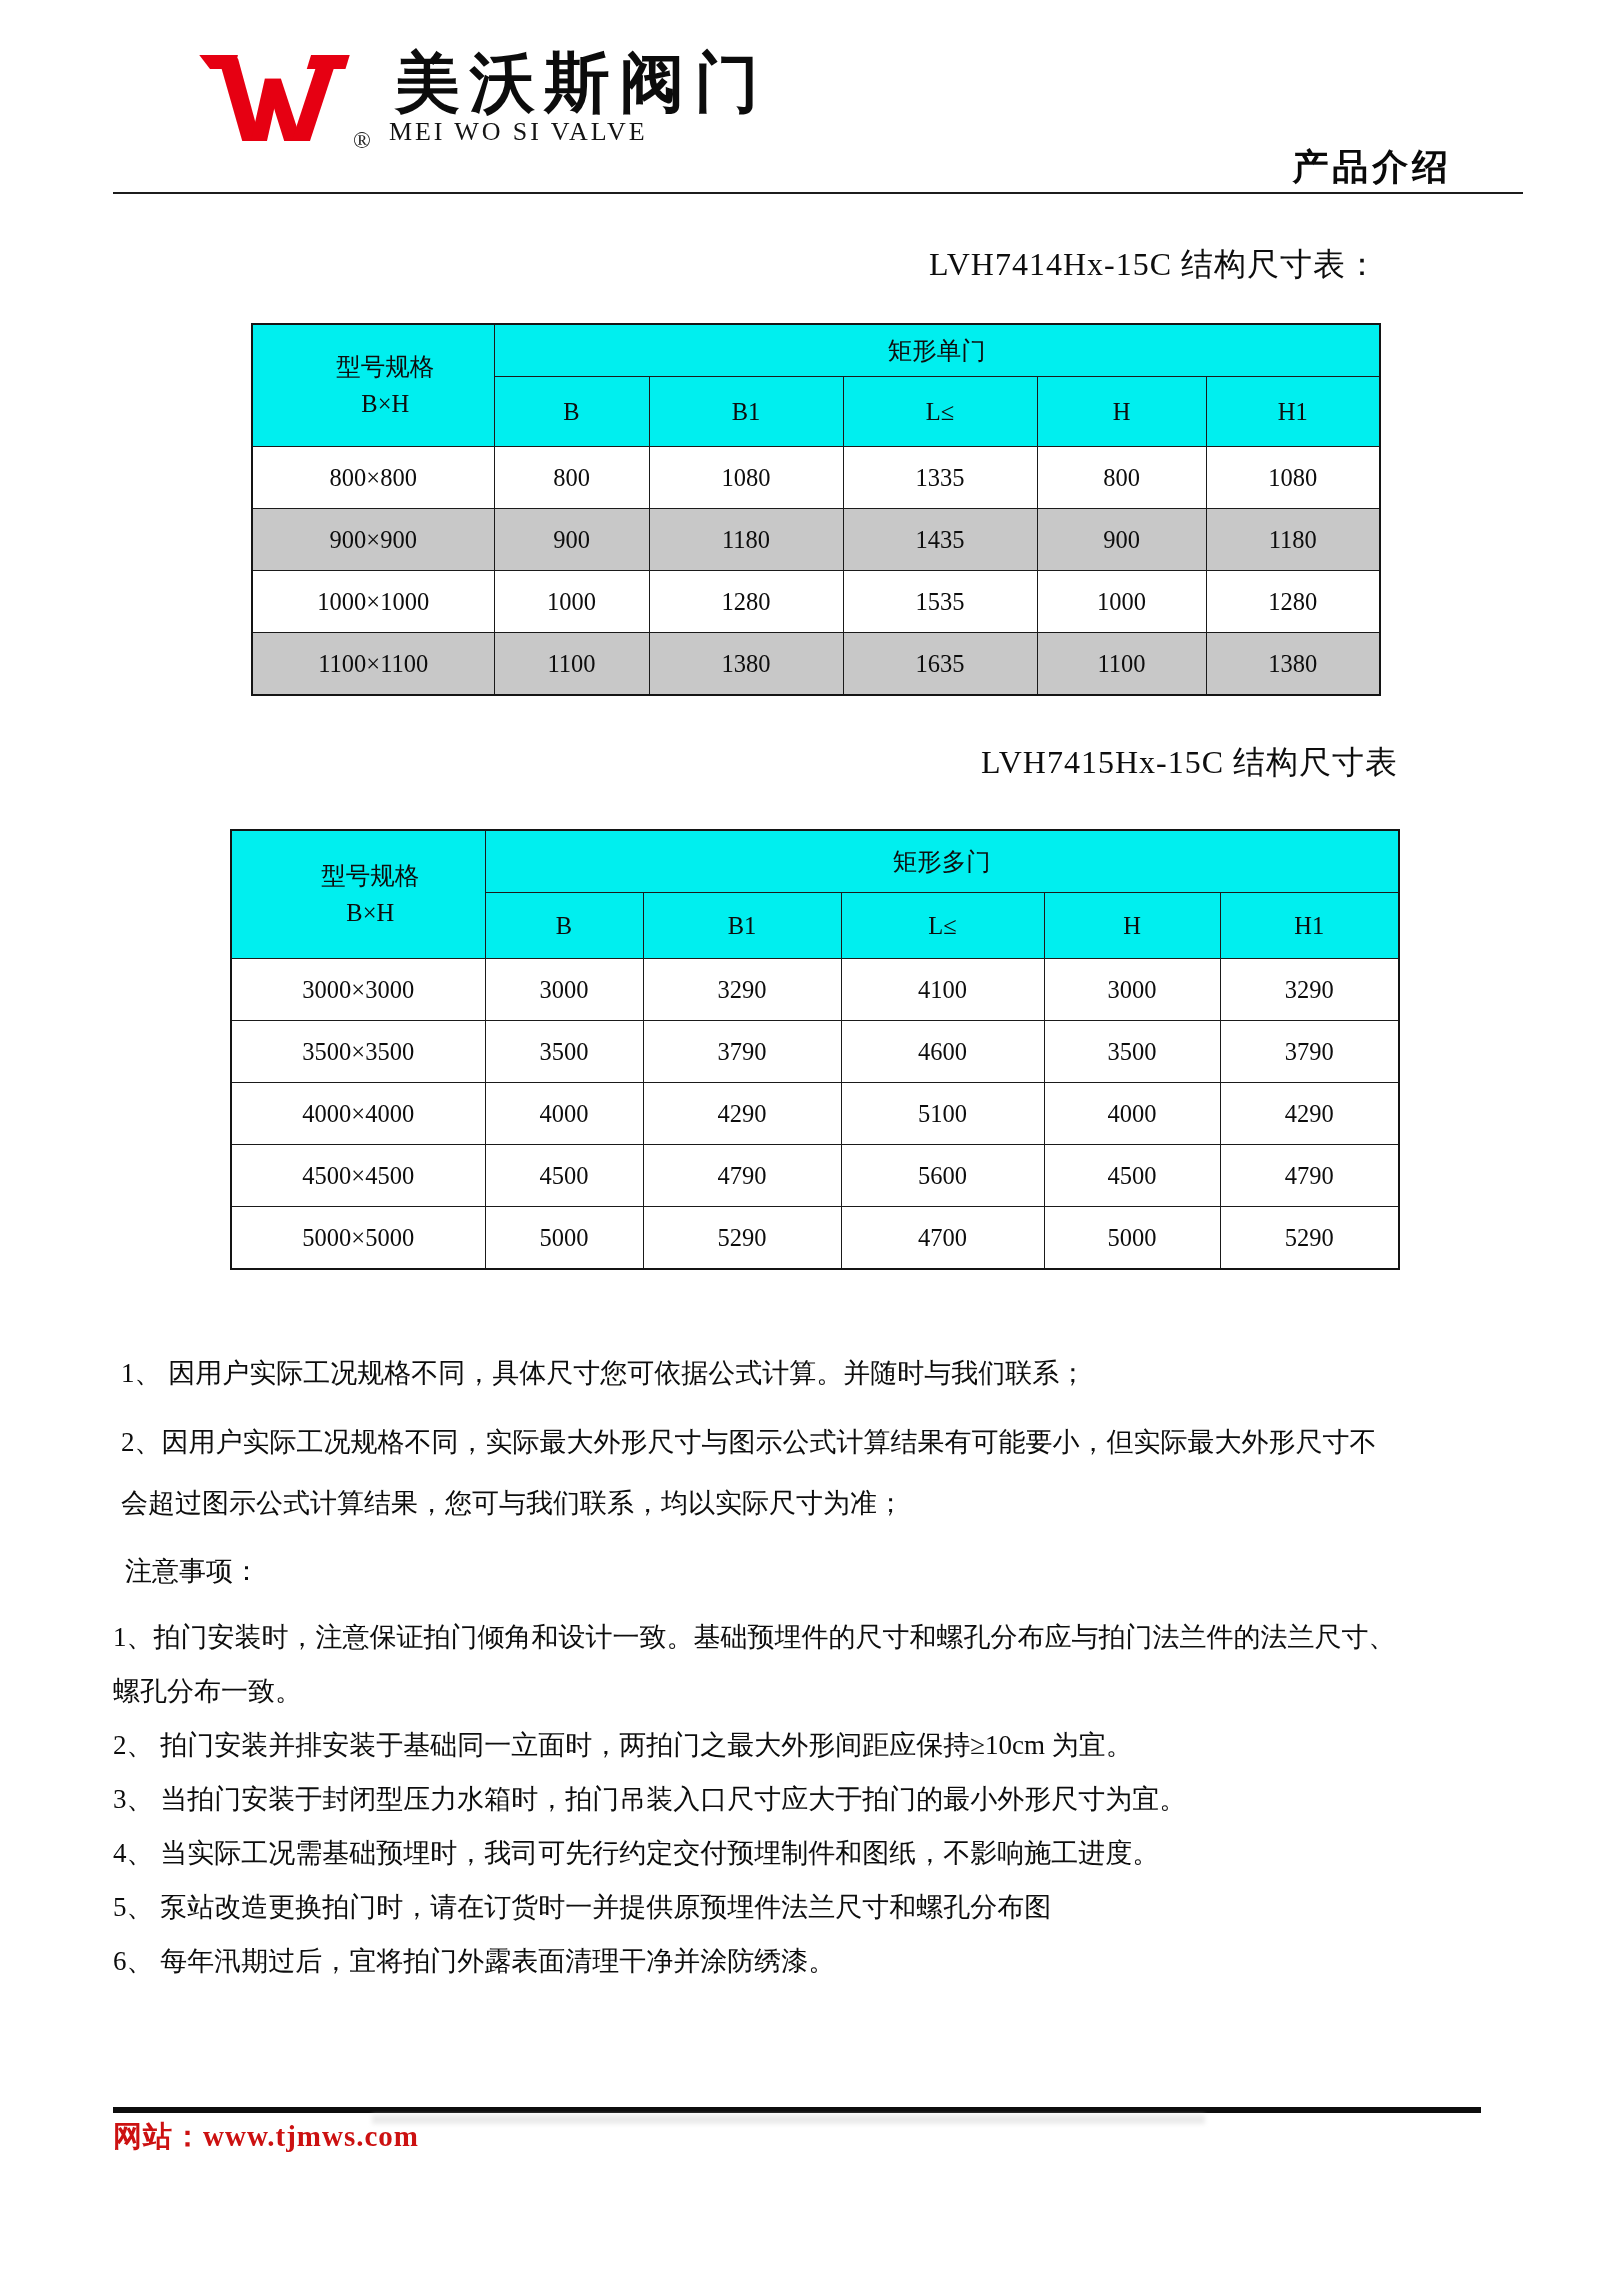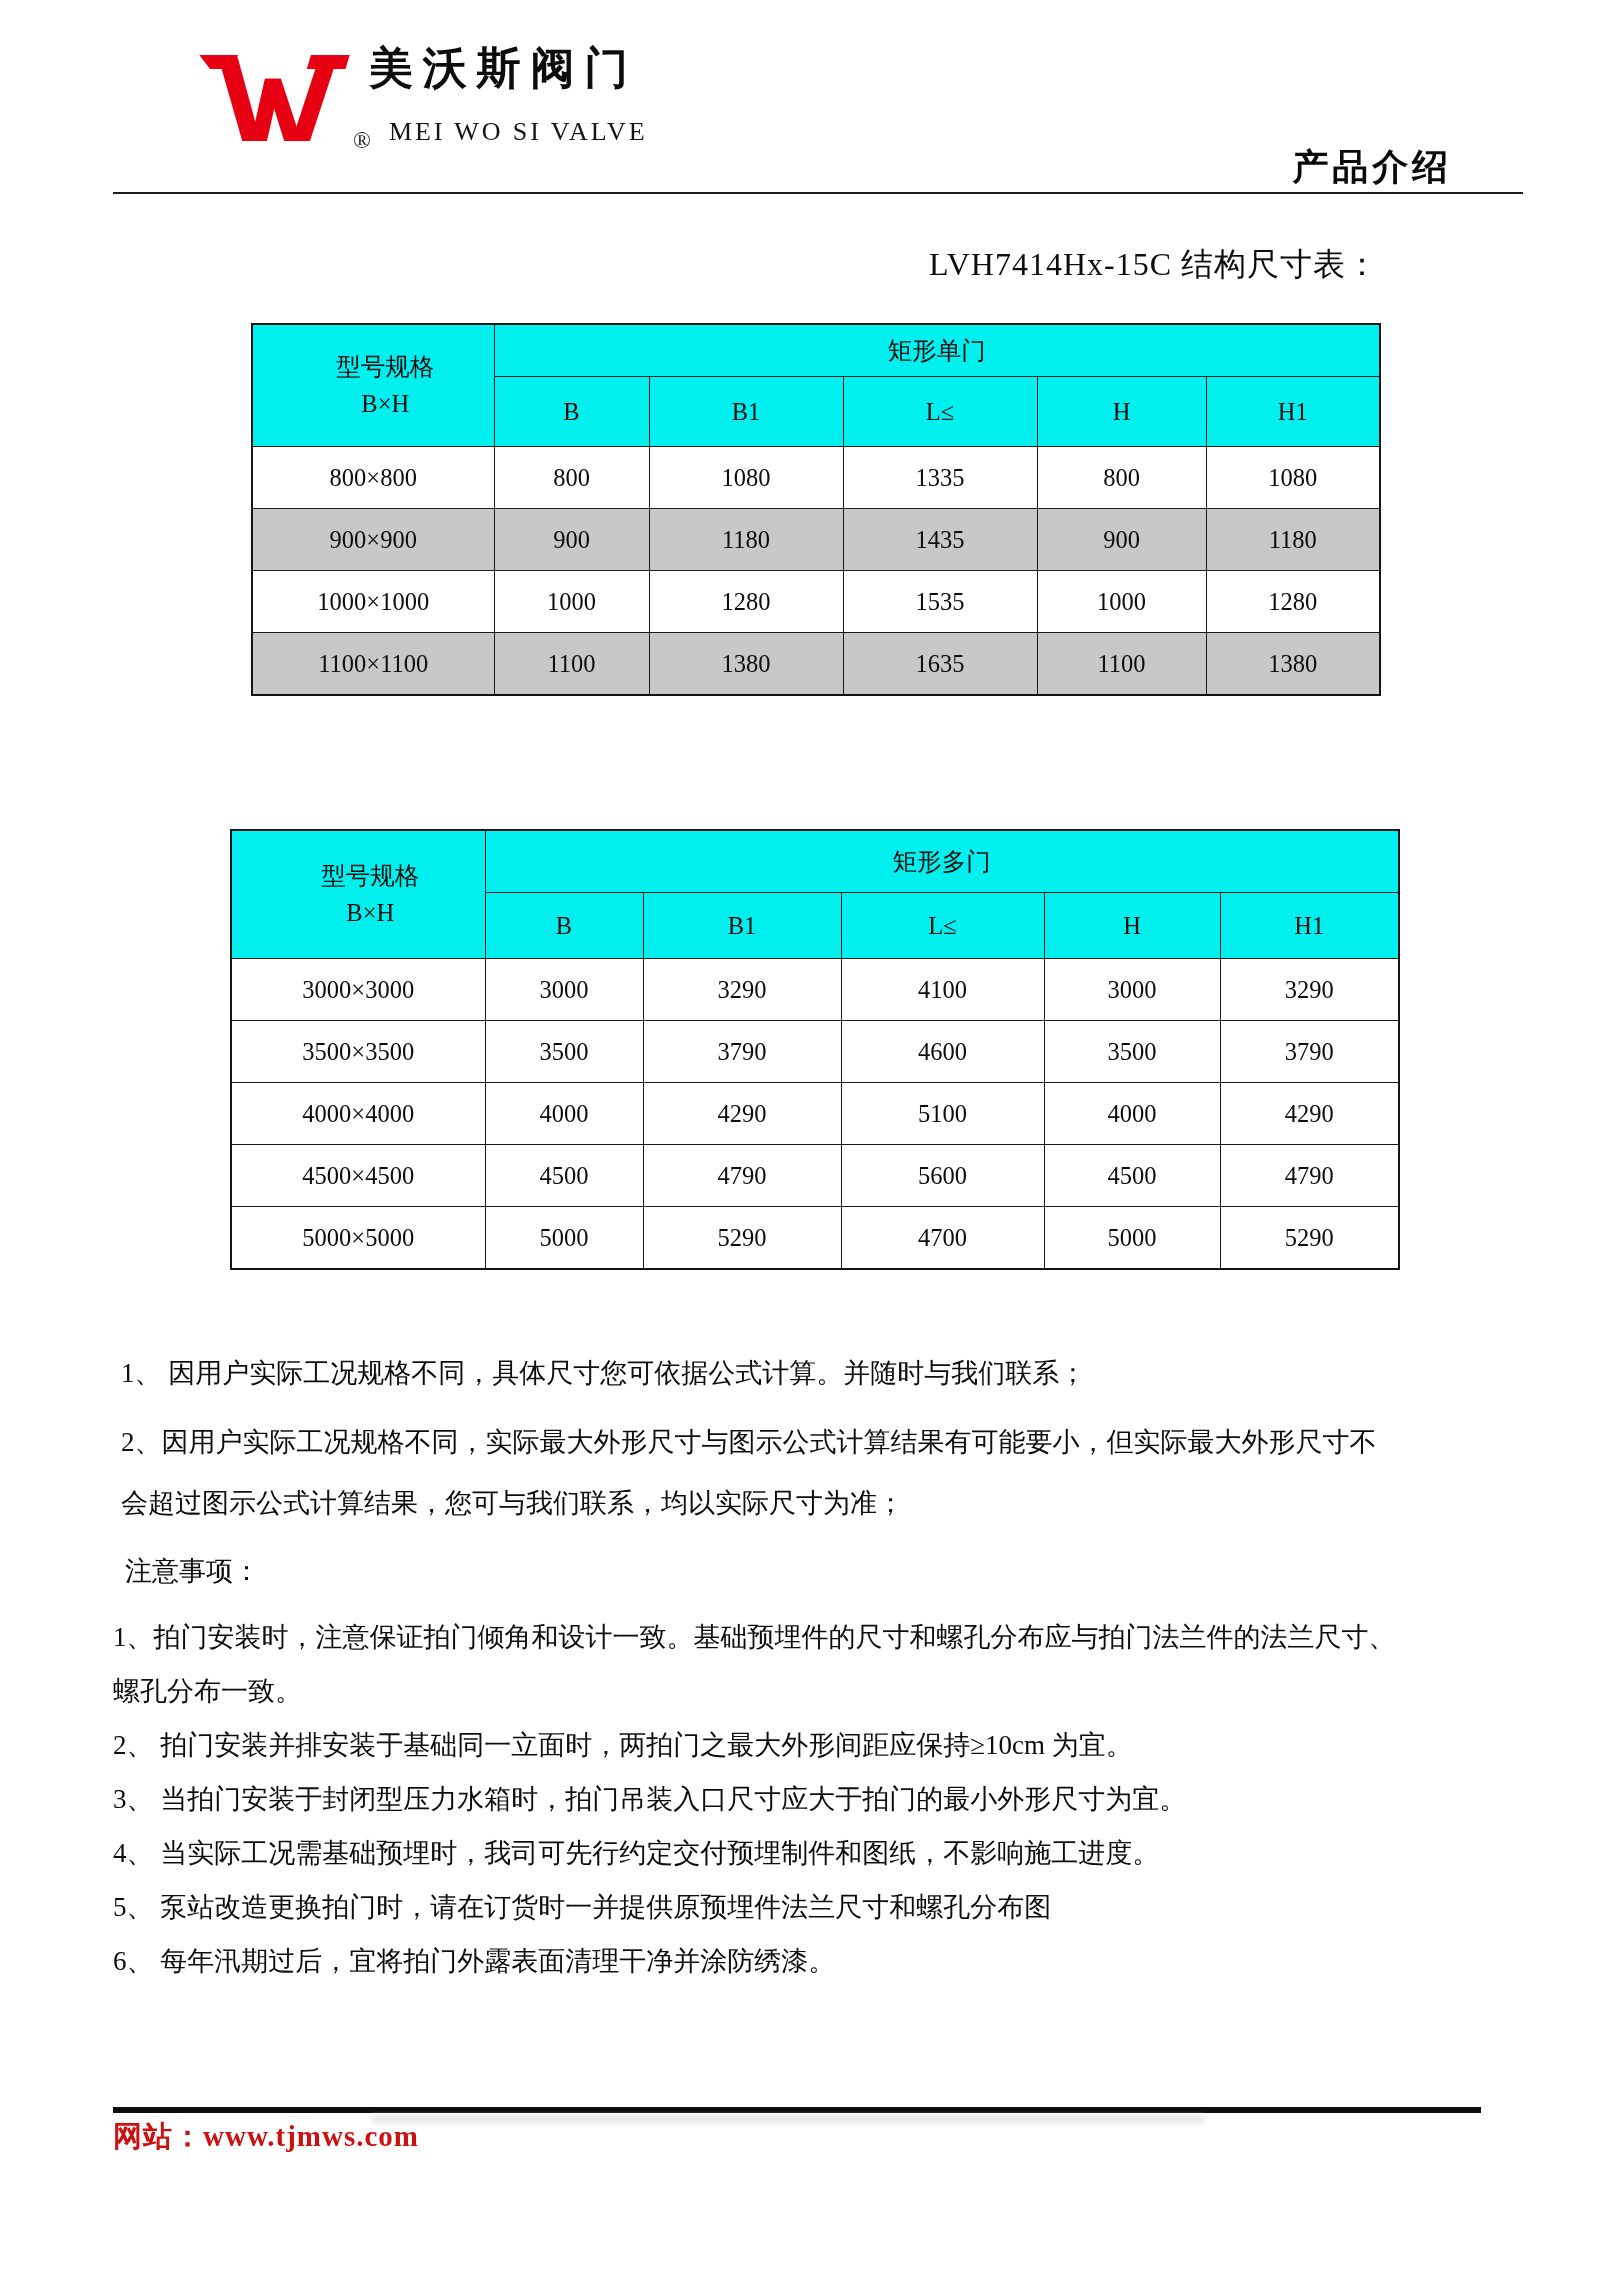--- a/index.html
+++ b/index.html
@@ -15,22 +15,22 @@
   .header{
     position:absolute;left:113px;right:98px;top:37px;height:155px;
     border-bottom:2px solid #1c1c1c;
   }
   .logo-mark{position:absolute;left:83px;top:17.6px;width:157px;height:86px;}
   .reg-mark{
     position:absolute;left:240px;top:90px;
     font-size:23.5px;color:#222;font-family:"Liberation Serif",serif;
   }
   .company-cn{
-    position:absolute;left:256px;top:2px;
-    font-size:44px;font-weight:bold;letter-spacing:9.8px;
+    position:absolute;left:282px;top:2px;
+    font-size:65px;font-weight:bold;letter-spacing:9.8px;
     color:#0c0c0c;white-space:nowrap;
   }
   .company-en{
     position:absolute;left:276px;top:80px;
     font-size:26px;letter-spacing:2.9px;color:#141414;white-space:nowrap;
   }
   .page-label{
     position:absolute;right:71px;bottom:0px;
     font-size:36px;font-weight:bold;letter-spacing:3.9px;color:#0a0a0a;
   }
@@ -167,20 +167,21 @@
       <td>1100×1100</td>
       <td>1100</td>
       <td>1380</td>
       <td>1635</td>
       <td>1100</td>
       <td>1380</td>
     </tr>
   </tbody>
     </table>
 
+  <div class="tbl-title" id="title2">LVH7415Hx-15C 结构尺寸表</div>
 
   <table class="dim" id="table2">
     <colgroup>
       <col style="width:254px">
         <col style="width:158px">
         <col style="width:198px">
       <col style="width:203px">
         <col style="width:176px">
         <col style="width:179px">
     </colgroup>

